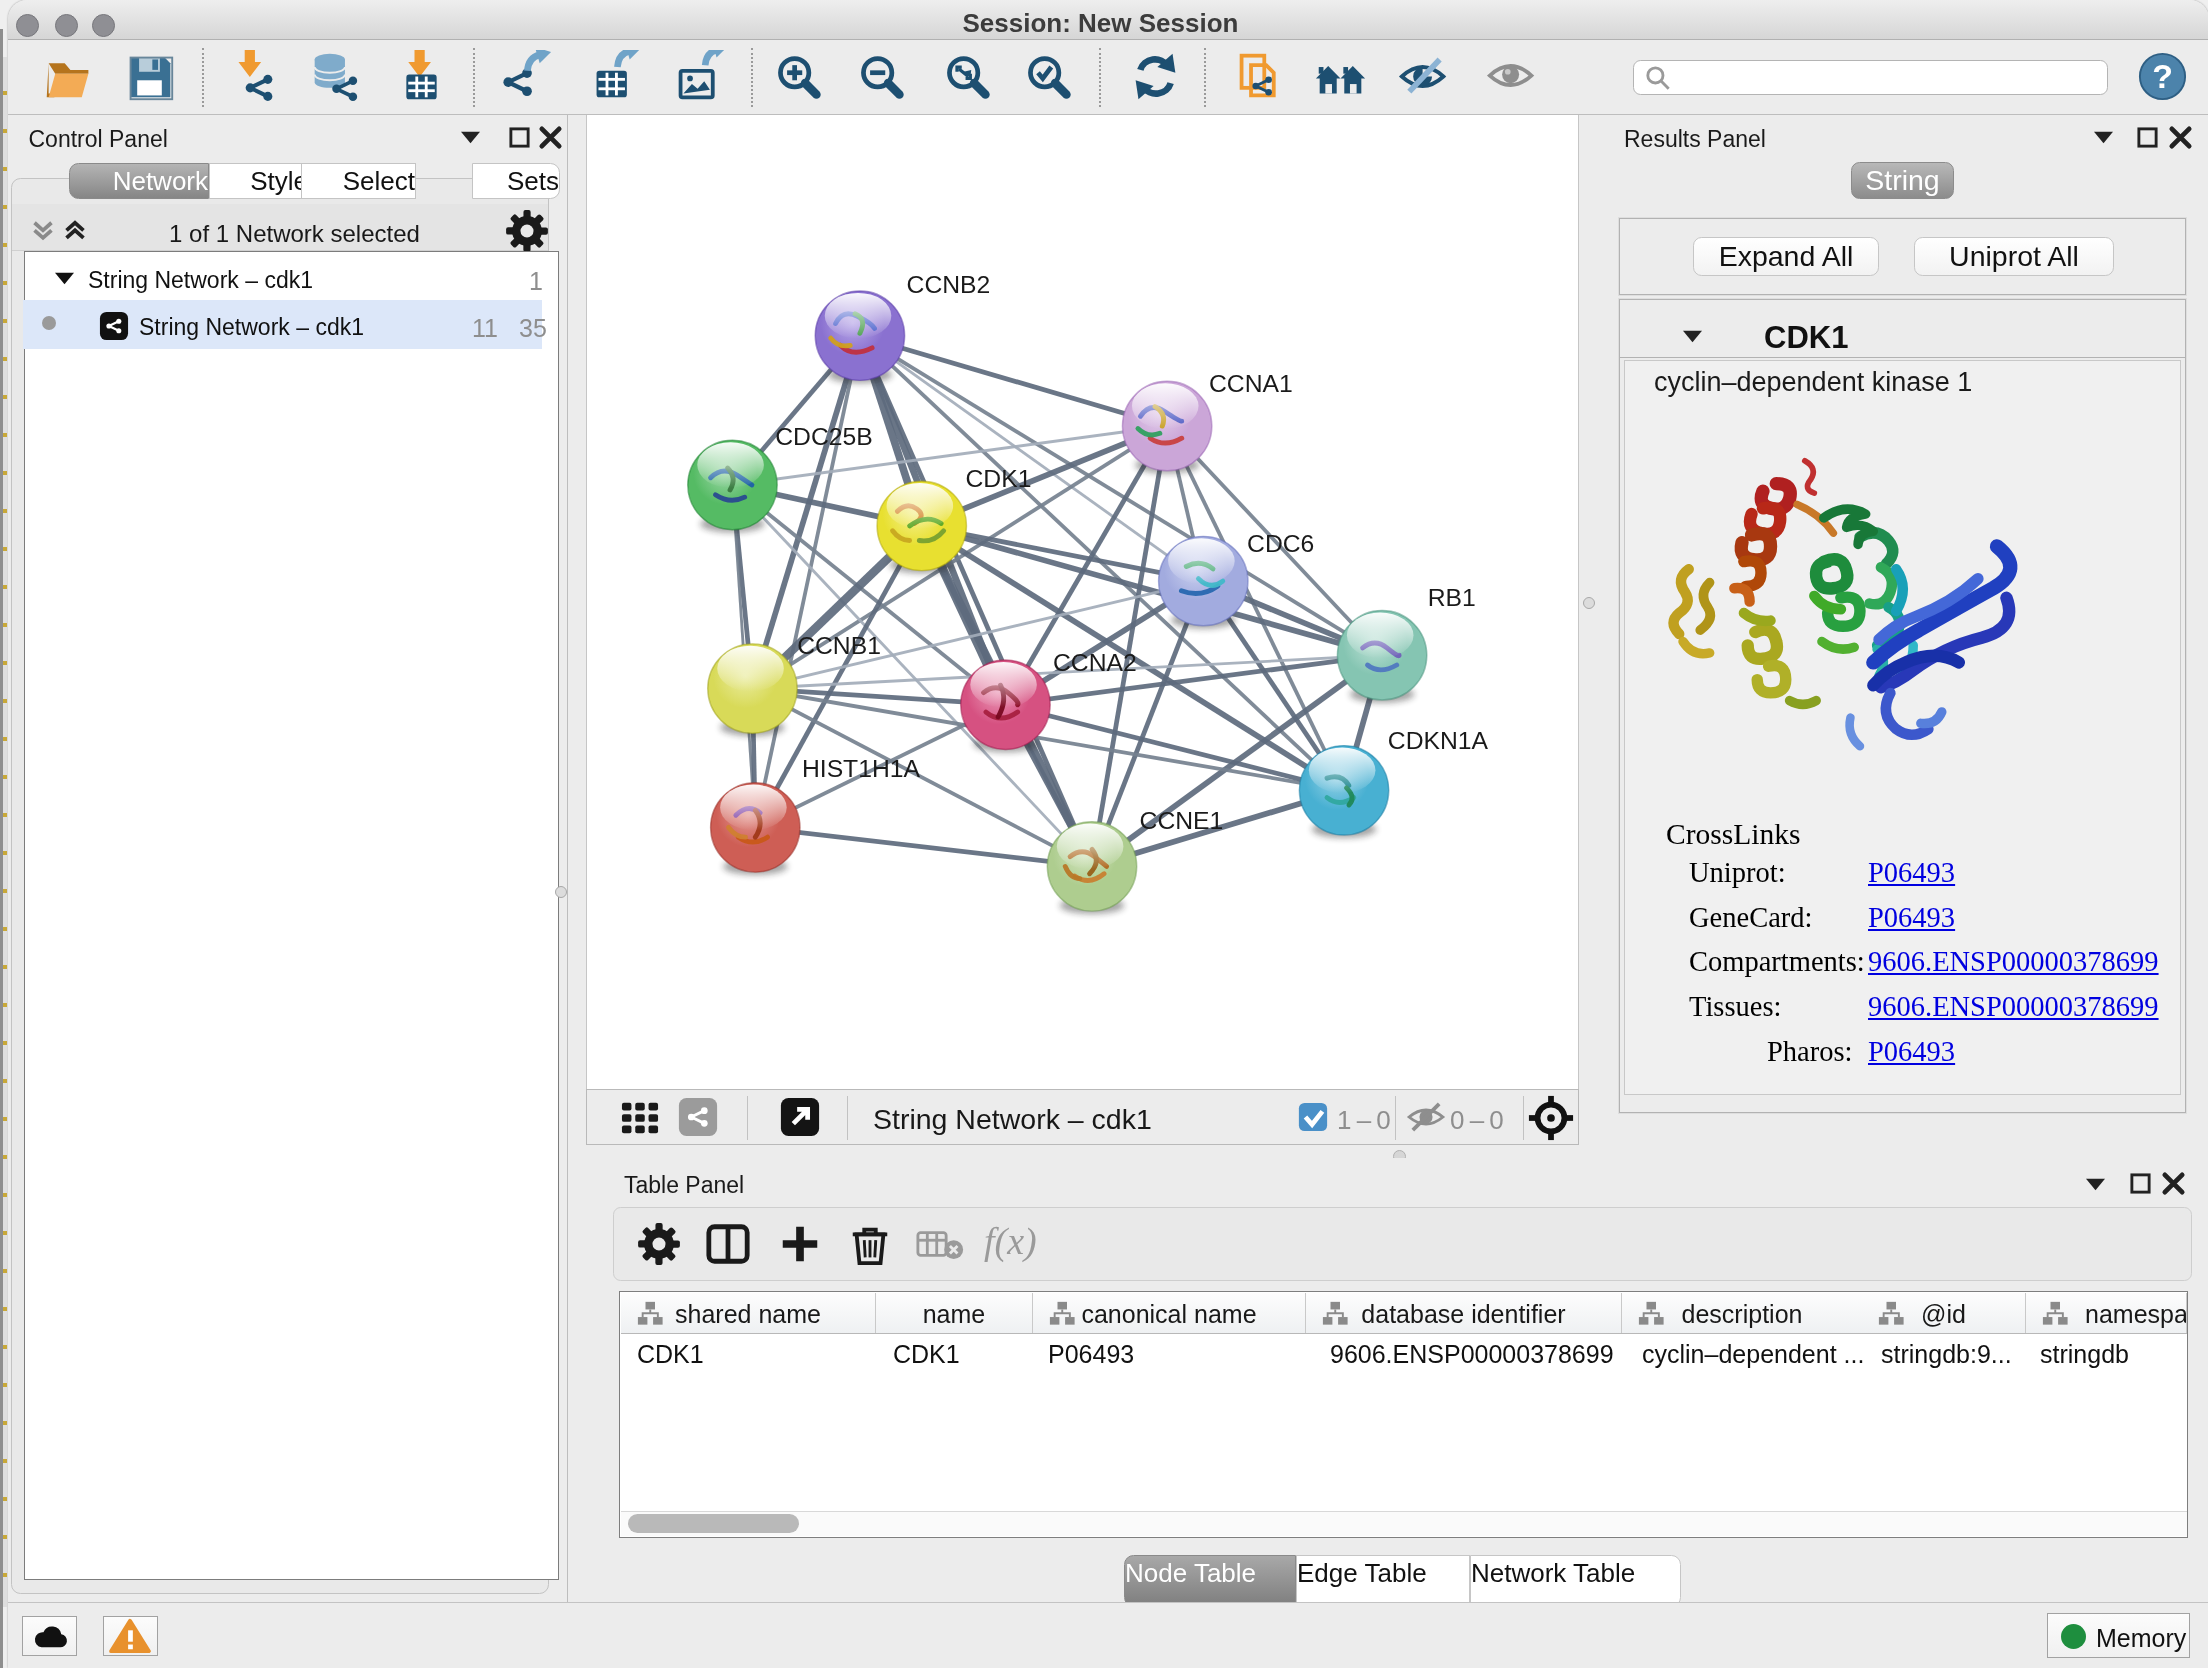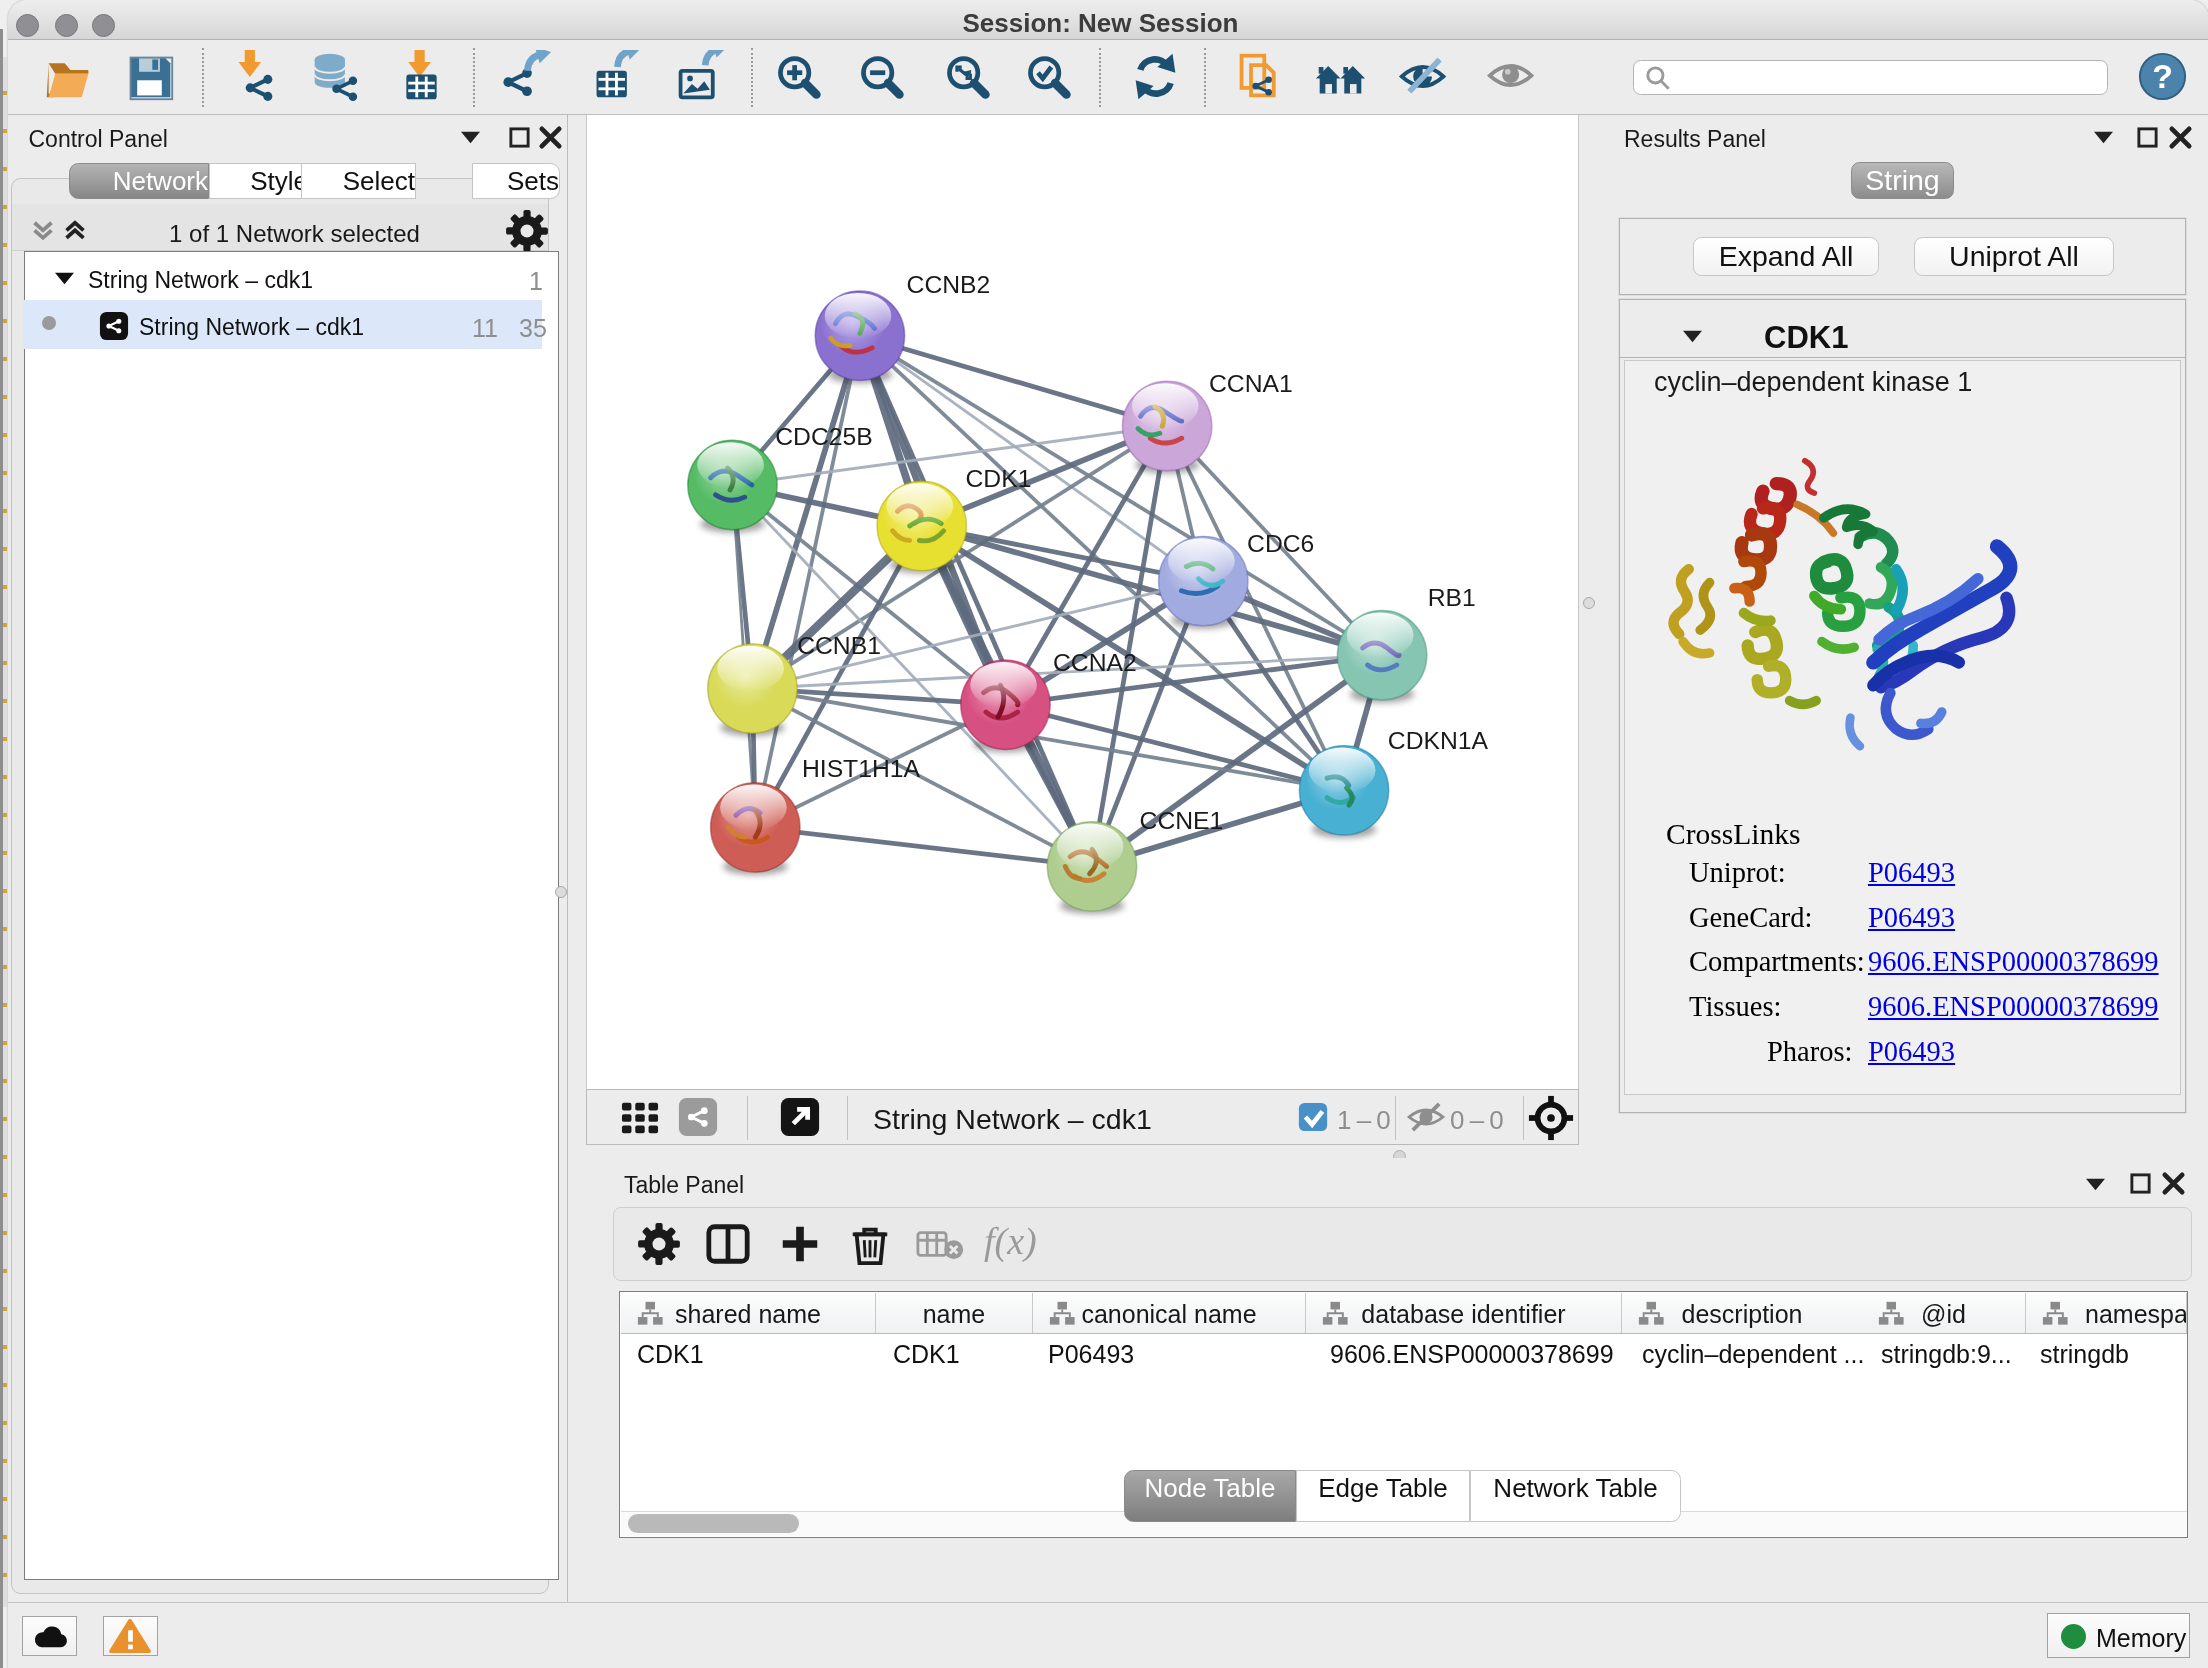--- a/index.html
+++ b/index.html
@@ -33,22 +33,22 @@
  font-size:28.5px;color:#111;text-align:center}
 .stringtab{position:absolute;left:1851px;top:162px;width:103px;height:37px;border-radius:8.6px;
  background:linear-gradient(#b8b8b8,#8c8c8c);border:1px solid #8c8c8c;color:#fff;font-size:28.5px;text-align:center;line-height:35px}
 .serif{font-family:"Liberation Serif",serif}
 .link{color:#0000e0;text-decoration:underline}
 .tablepanel{position:absolute;left:576px;top:1158px;width:1632px;height:443px;background:#ececec}
 .ttoolbox{position:absolute;left:613px;top:1207px;width:1579px;height:74px;background:#e9e9e9;border:1px solid #cecece;border-radius:7.6px}
 .th{position:absolute;top:1293px;height:41px;background:linear-gradient(#fdfdfd,#eef0f2);border-right:1px solid #c9c9c9;
  font-size:25px;color:#181818;text-align:center}
 .td{position:absolute;height:42px;font-size:25px;color:#111}
-.btmtab{position:absolute;top:1470px;height:52px;background:#fff;border:1px solid #c6c6c6;
- font-size:26px;color:#111;text-align:center;line-height:34px}
+.btmtab{position:absolute;top:1555px;height:52px;background:#fff;border:1px solid #c6c6c6;
+ font-size:26px;color:#111;text-align:left;line-height:34px}
 .btmtab.sel{background:linear-gradient(#a8a8a8,#7e7e7e);color:#fff;border-color:#8a8a8a}
 .bottombar{position:absolute;left:7.6px;top:1602px;width:2201px;height:67px;background:#ececec;border-top:1px solid #c3c3c3}
 .bbtn{position:absolute;background:linear-gradient(#fcfcfc,#f0f0f0);border:1.9px solid #a2a2a2}
 </style></head><body>
 <div class="win"></div>
 <div class="abs" style="left:0;top:28.5px;width:2.9px;height:1640px;background:#8e8e8e"></div>
 <div class="abs" style="left:2.9px;top:57px;width:3.8px;height:1550px;background:repeating-linear-gradient(#dedede 0 34px, #c8a838 34px 38px)"></div>
 <div class="titlebar"></div>
 <div class="tl" style="left:16px"></div>
 <div class="tl" style="left:55px"></div>

